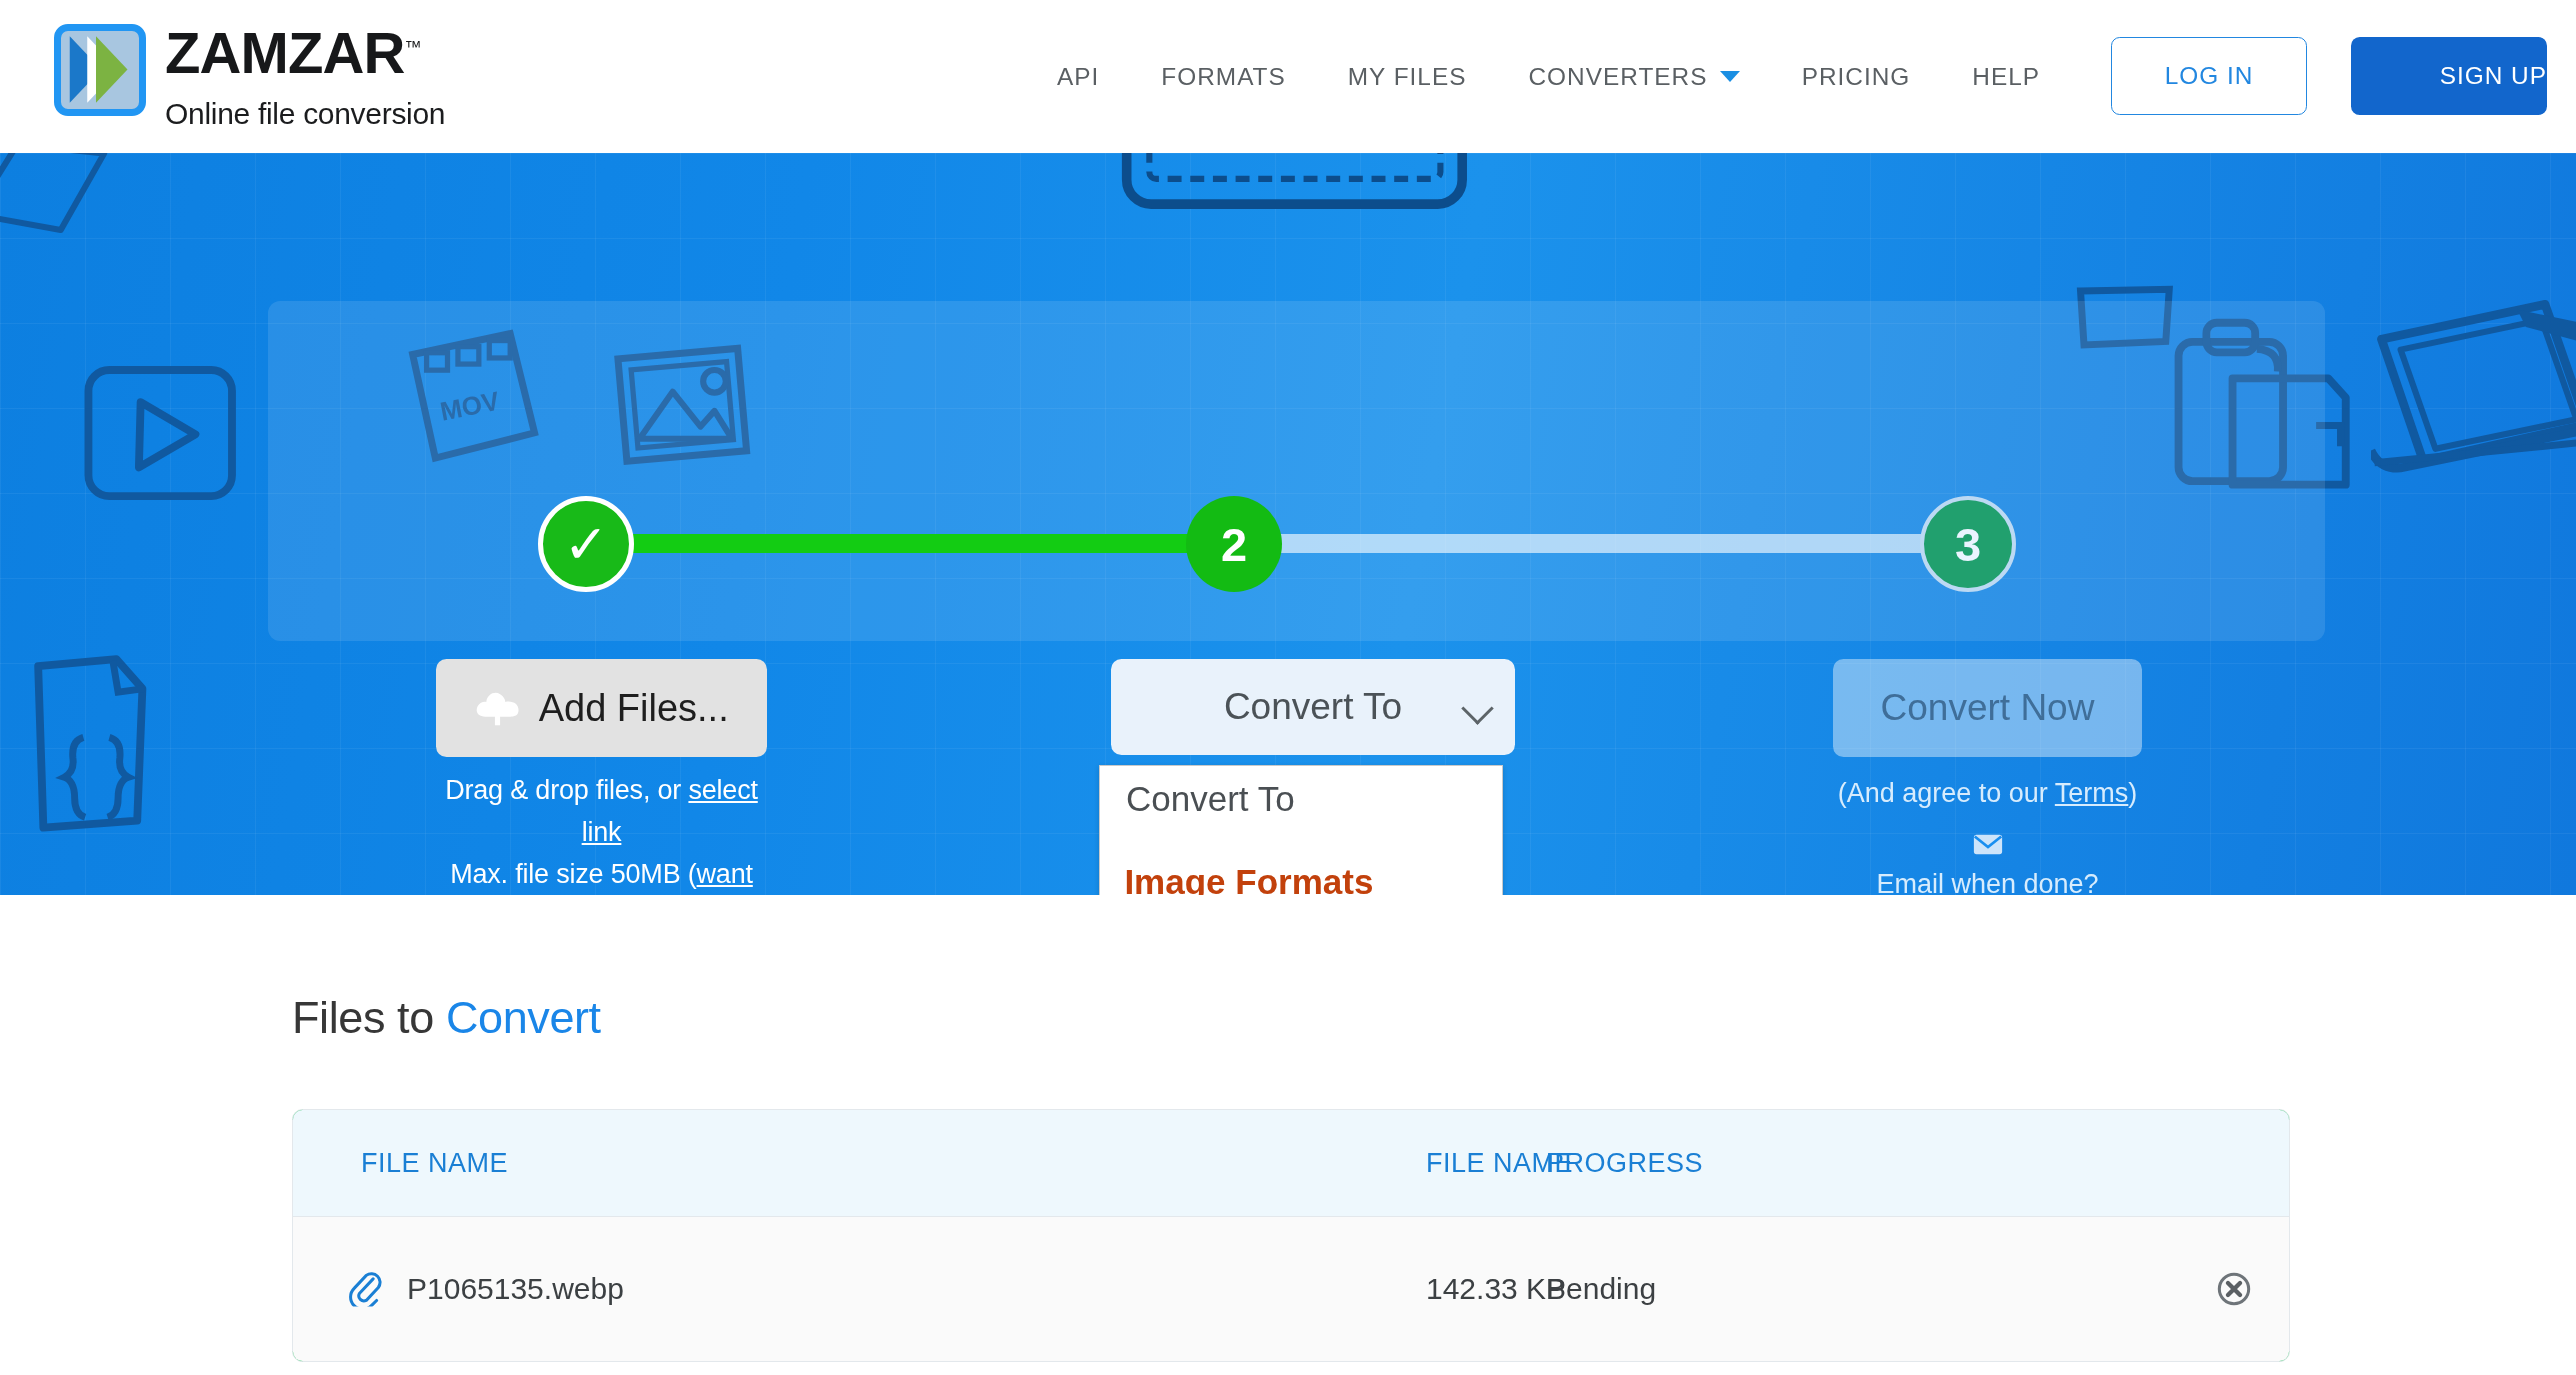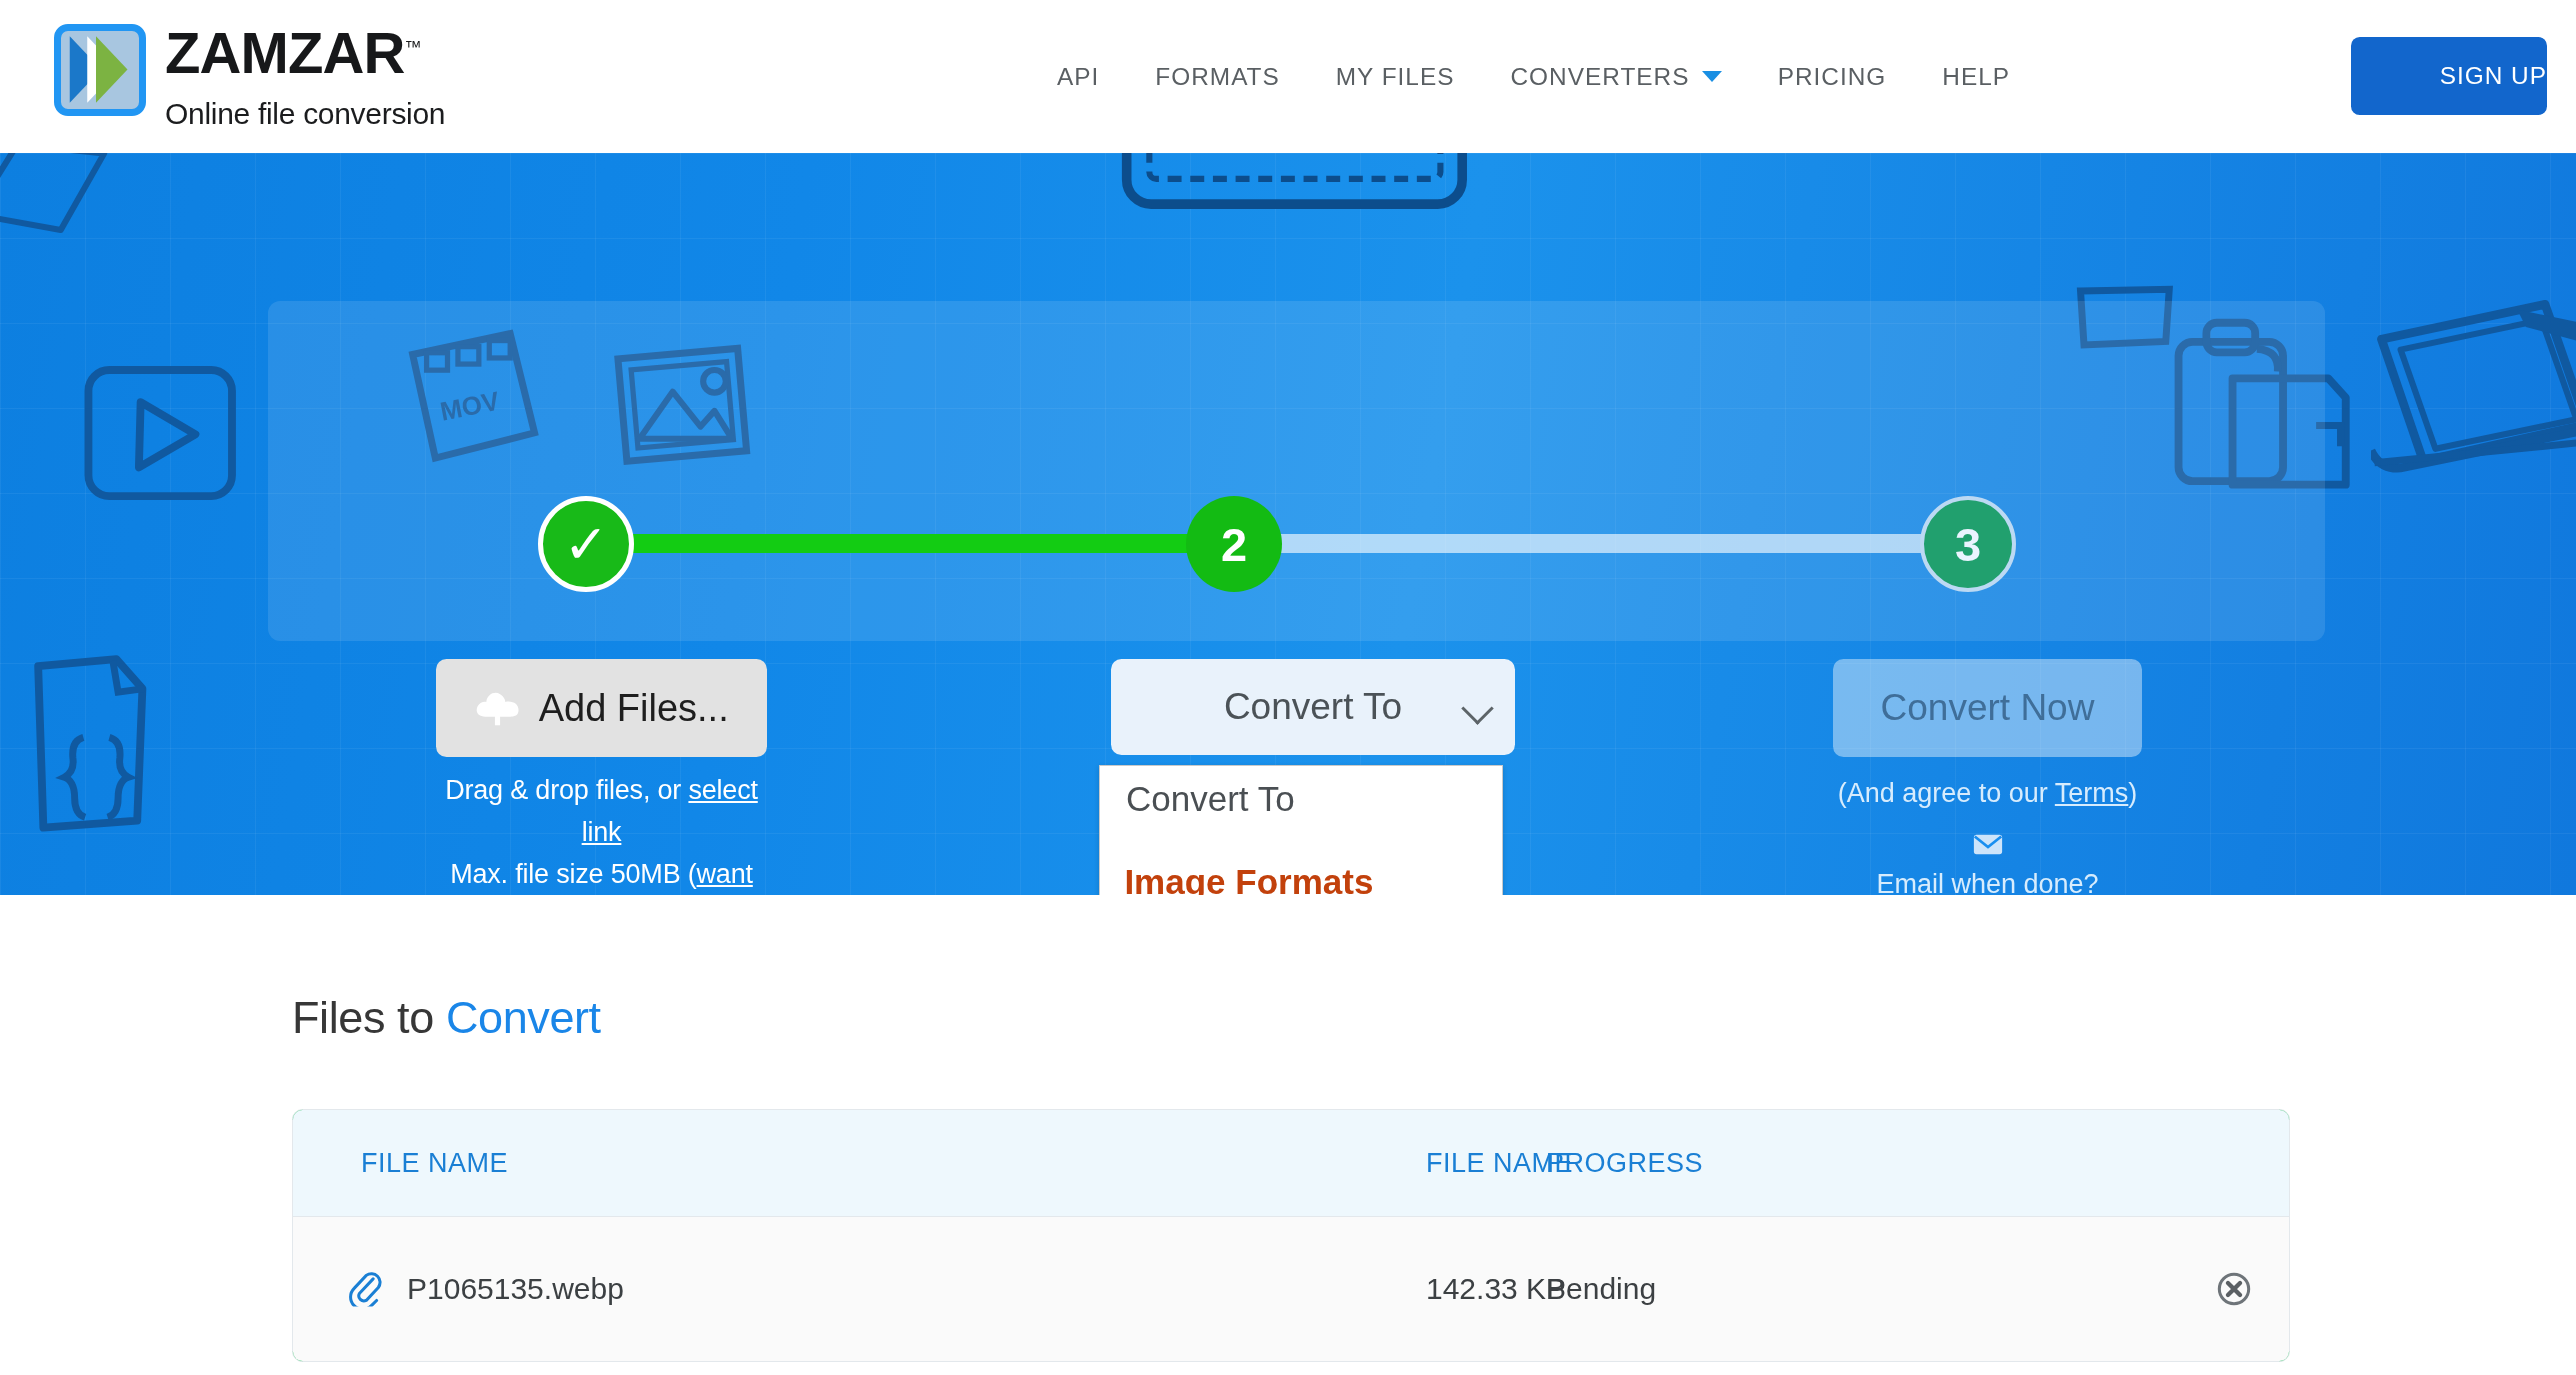--- a/index.html
+++ b/index.html
@@ -43,21 +43,21 @@
     font-size: 17.4px; vertical-align: super; font-weight: 400;
     letter-spacing: 0;
   }
   .logo-sub {
     font-size: 30px; color: #1b1c1e; margin-top: 15px; letter-spacing: -0.3px;
     font-family: "Liberation Sans", sans-serif;
   }
 
   .nav {
     position: absolute; left: 1029px; top: 0; height: 153px;
-    display: flex; align-items: center; gap: 0;
+    display: flex; align-items: center; gap: 6px;
   }
   .nav-item {
     font-size: 24.4px; color: #5a5f63; letter-spacing: 1px;
     padding: 0 28px; cursor: pointer; white-space: nowrap;
     display: flex; align-items: center; gap: 12.2px;
   }
   .caret-down {
     width: 0; height: 0;
     border-left: 10.5px solid transparent;
     border-right: 10.5px solid transparent;
@@ -278,20 +278,23 @@
         <span class="caret-down"></span>
       </div>
     <div class="nav-item">
         <span>PRICING</span>
       </div>
     <div class="nav-item">
         <span>HELP</span>
       </div>
   </nav>
 
+  <div class="btn-login">
+      <span>LOG IN</span>
+    </div>
   <div class="btn-signup">
       <span>SIGN UP</span>
     </div>
 </div>
 
 <div class="hero">
   <div class="hero-grid"></div>
 
   <div class="hero-doodles">
     <svg style="left:-35px; top:-26px;" width="174" height="131" viewBox="0 0 200 150">

